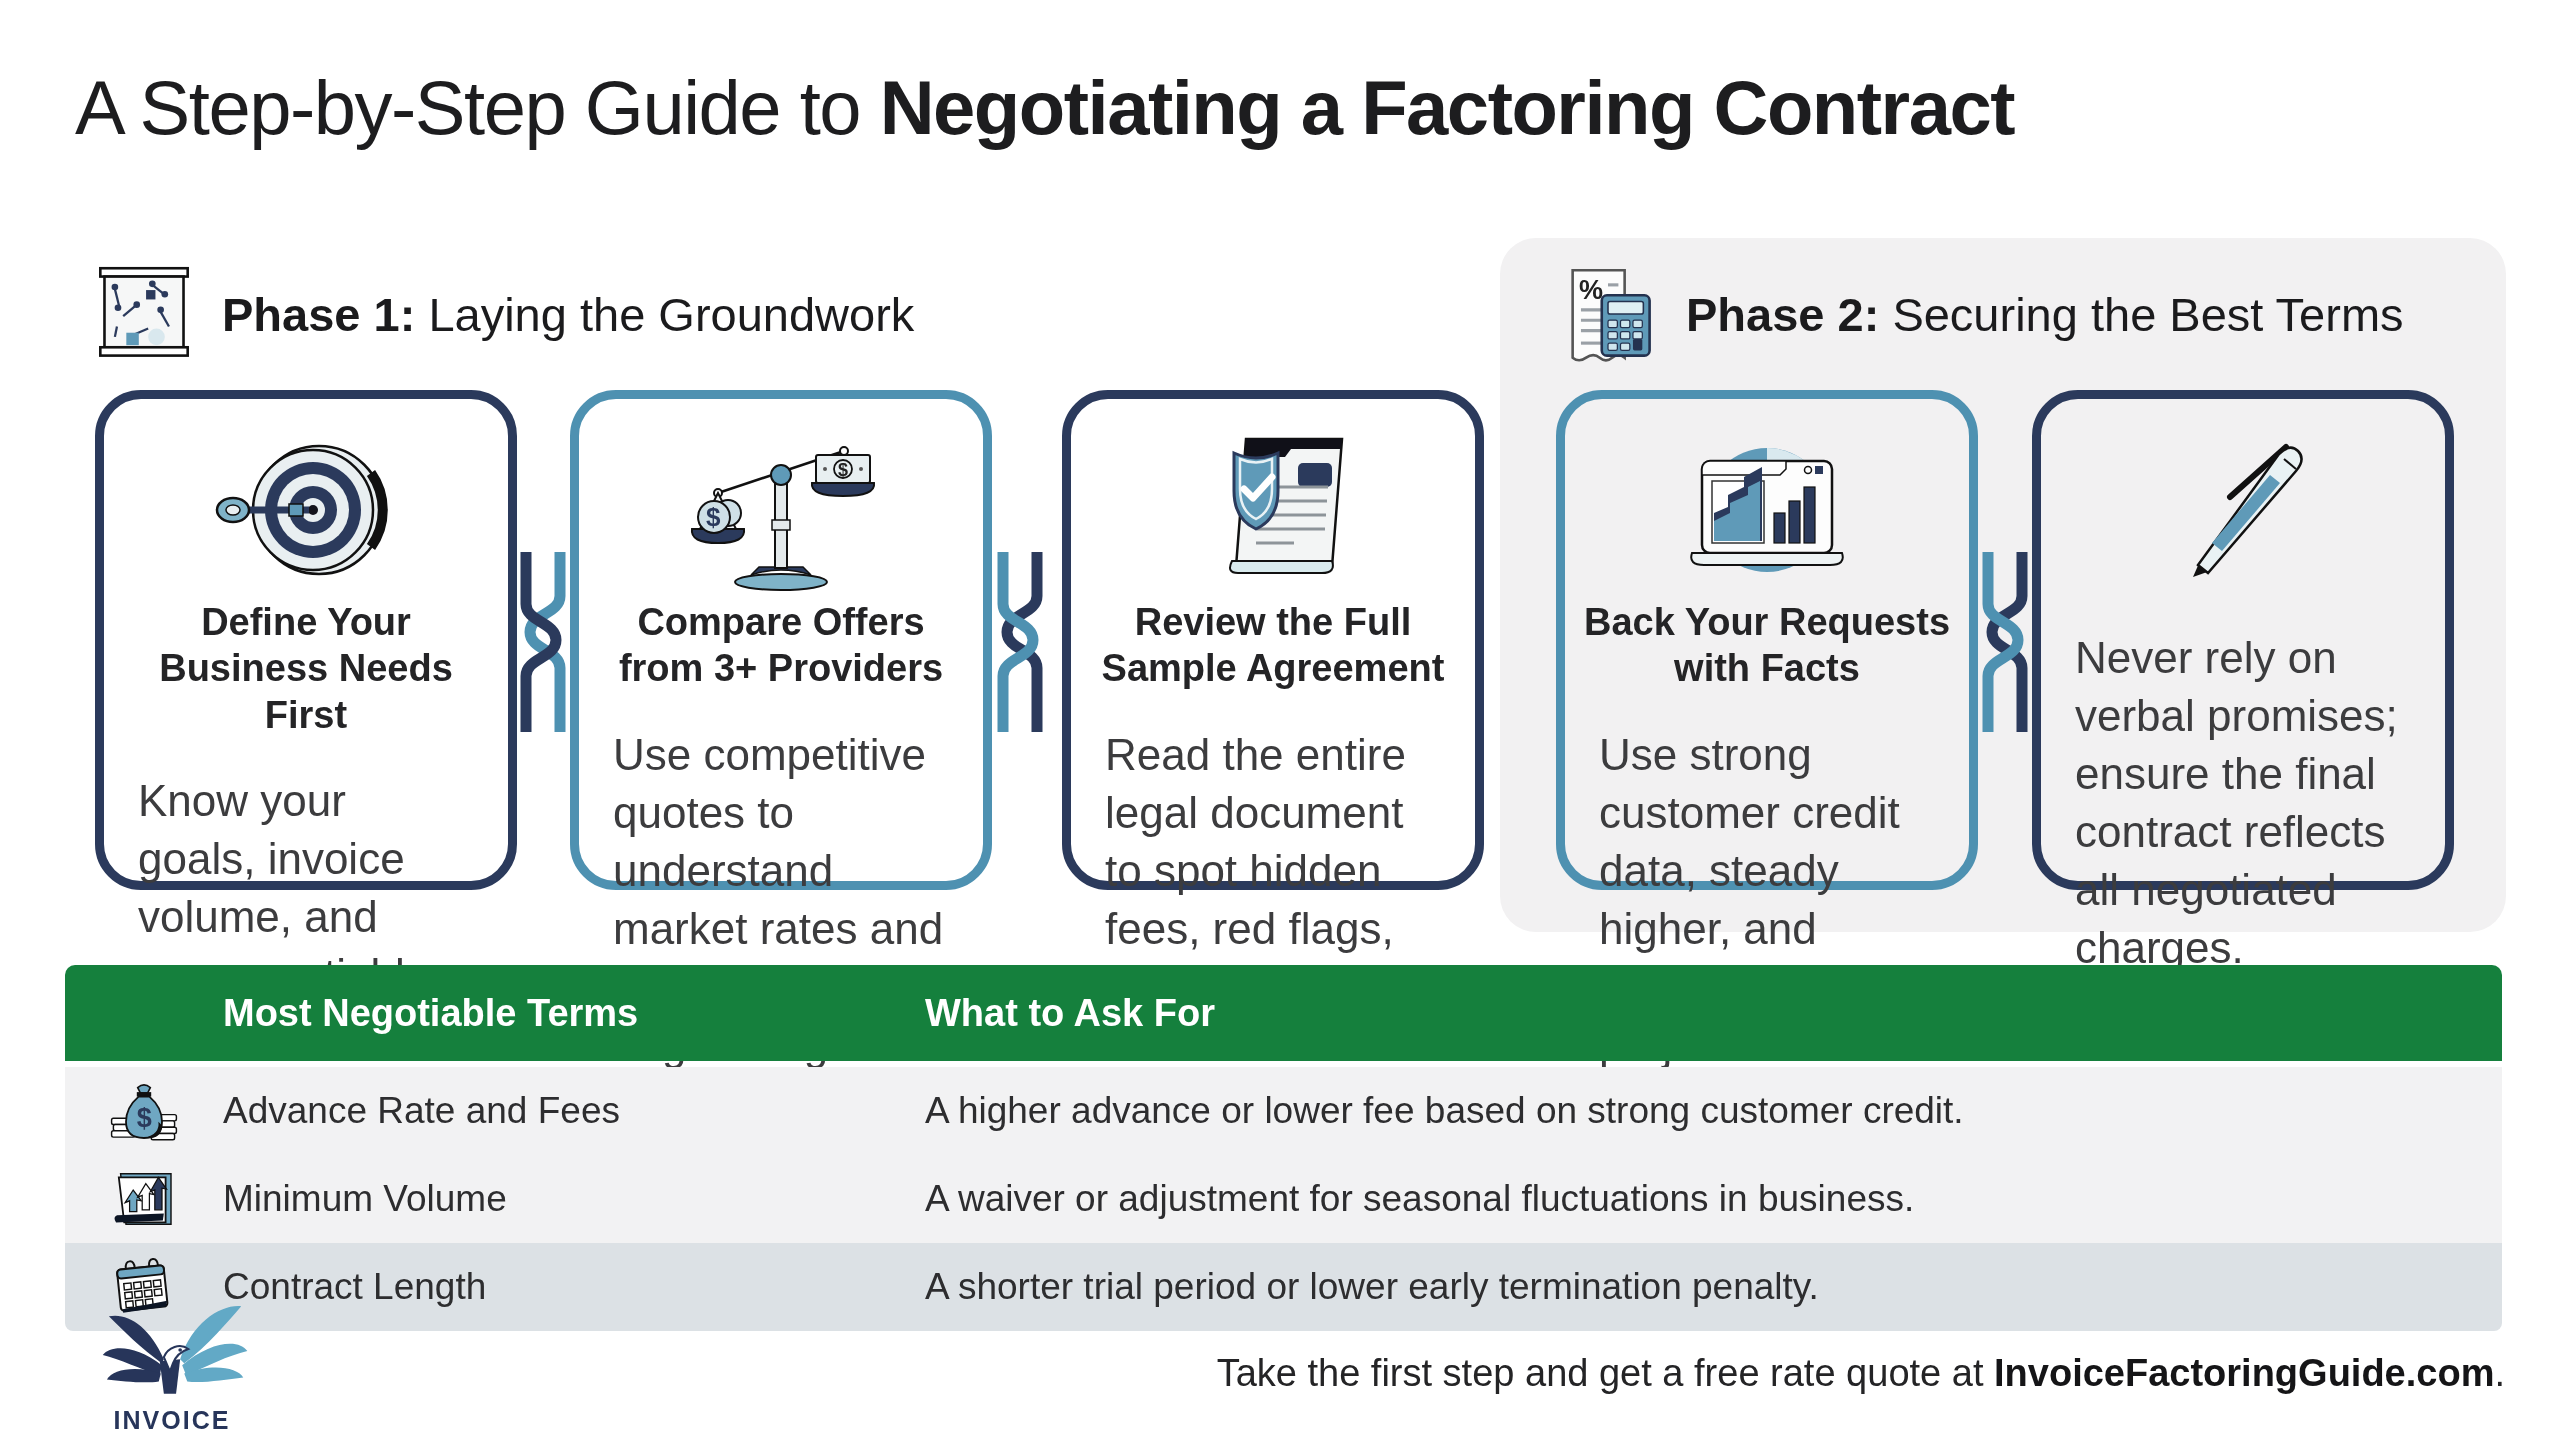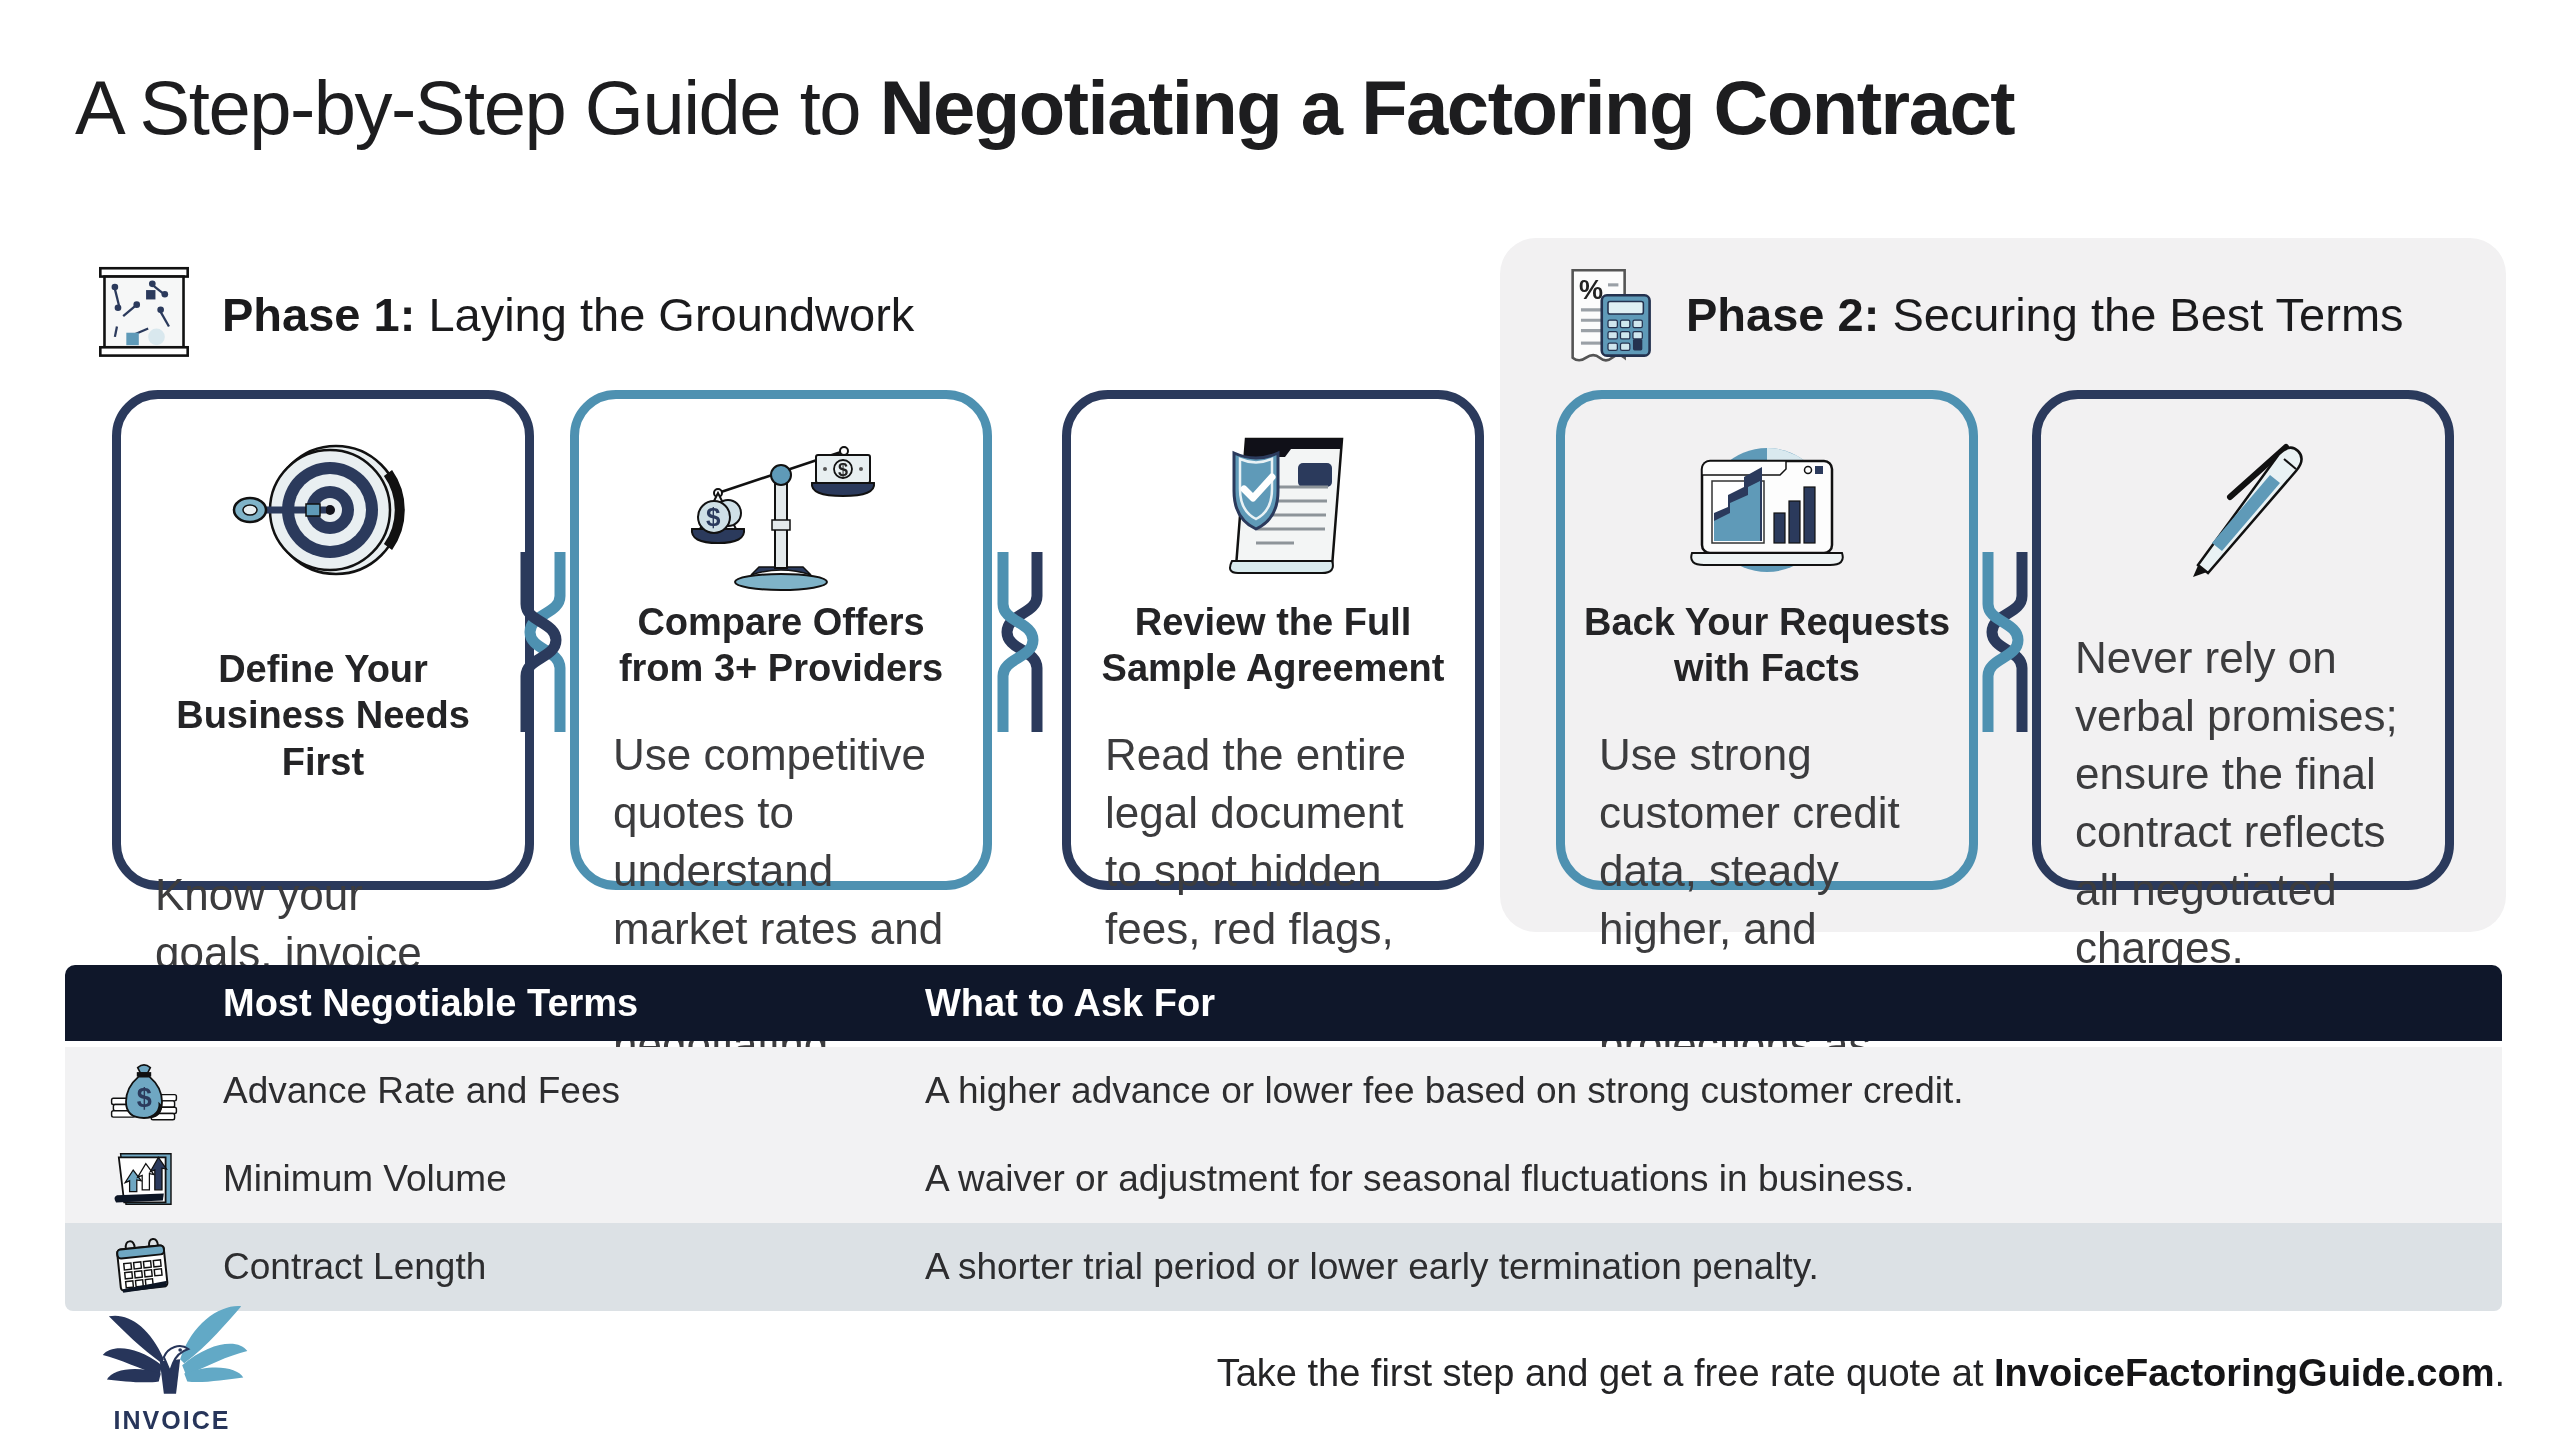--- a/index.html
+++ b/index.html
@@ -34,42 +34,42 @@
 
   
   .card{
     position:absolute;top:390px;width:422px;height:500px;
     border-radius:46px;box-sizing:border-box;background:#fff;
     display:flex;flex-direction:column;align-items:center;
   }
   .card.navy{border:9px solid #2b3a5c;}
   .card.teal{border:9px solid #4e91b1;}
   .card.on-panel{background:#f2f1f2;}
-  #card-0{left:112px;gap:47px;}
+  #card-0{left:95px;}
   #card-1{left:570px;}
   #card-2{left:1062px;}
   #card-3{left:1556px;}
   #card-4{left:2032px;}
   .card-icon{height:196px;margin-top:26px;display:flex;align-items:center;justify-content:center;}
   .card-title{
     font-size:38px;font-weight:700;color:#242426;text-align:center;
     line-height:1.22;padding:0 14px;margin-top:4px;
   }
   .card-body{
     font-size:44px;color:#3c3c3e;text-align:left;line-height:1.32;
     padding:0 34px;margin-top:34px;
   }
 
   
   .connector{position:absolute;top:552px;width:90px;height:180px;}
 
   
   #terms-table{left:65px;top:965px;width:2437px;}
   #table-head{
-    height:76px;background:#0f172a;border-radius:10px 10px 0 0;
+    height:96px;background:#15803d;border-radius:10px 10px 0 0;
     display:flex;align-items:center;color:#fff;font-weight:700;font-size:38px;
     margin-bottom:6px;
   }
   .th-term{margin-left:158px;width:702px;}
   .th-ask{flex:1;}
   .trow{height:88px;display:flex;align-items:center;font-size:37px;color:#2d2d2f;}
   .trow.light{background:#f2f2f3;}
   .trow.dark{background:#dce1e5;}
   .trow:last-child{border-radius:0 0 8px 8px;}
   .td-icon{width:158px;display:flex;justify-content:center;align-items:center;}

